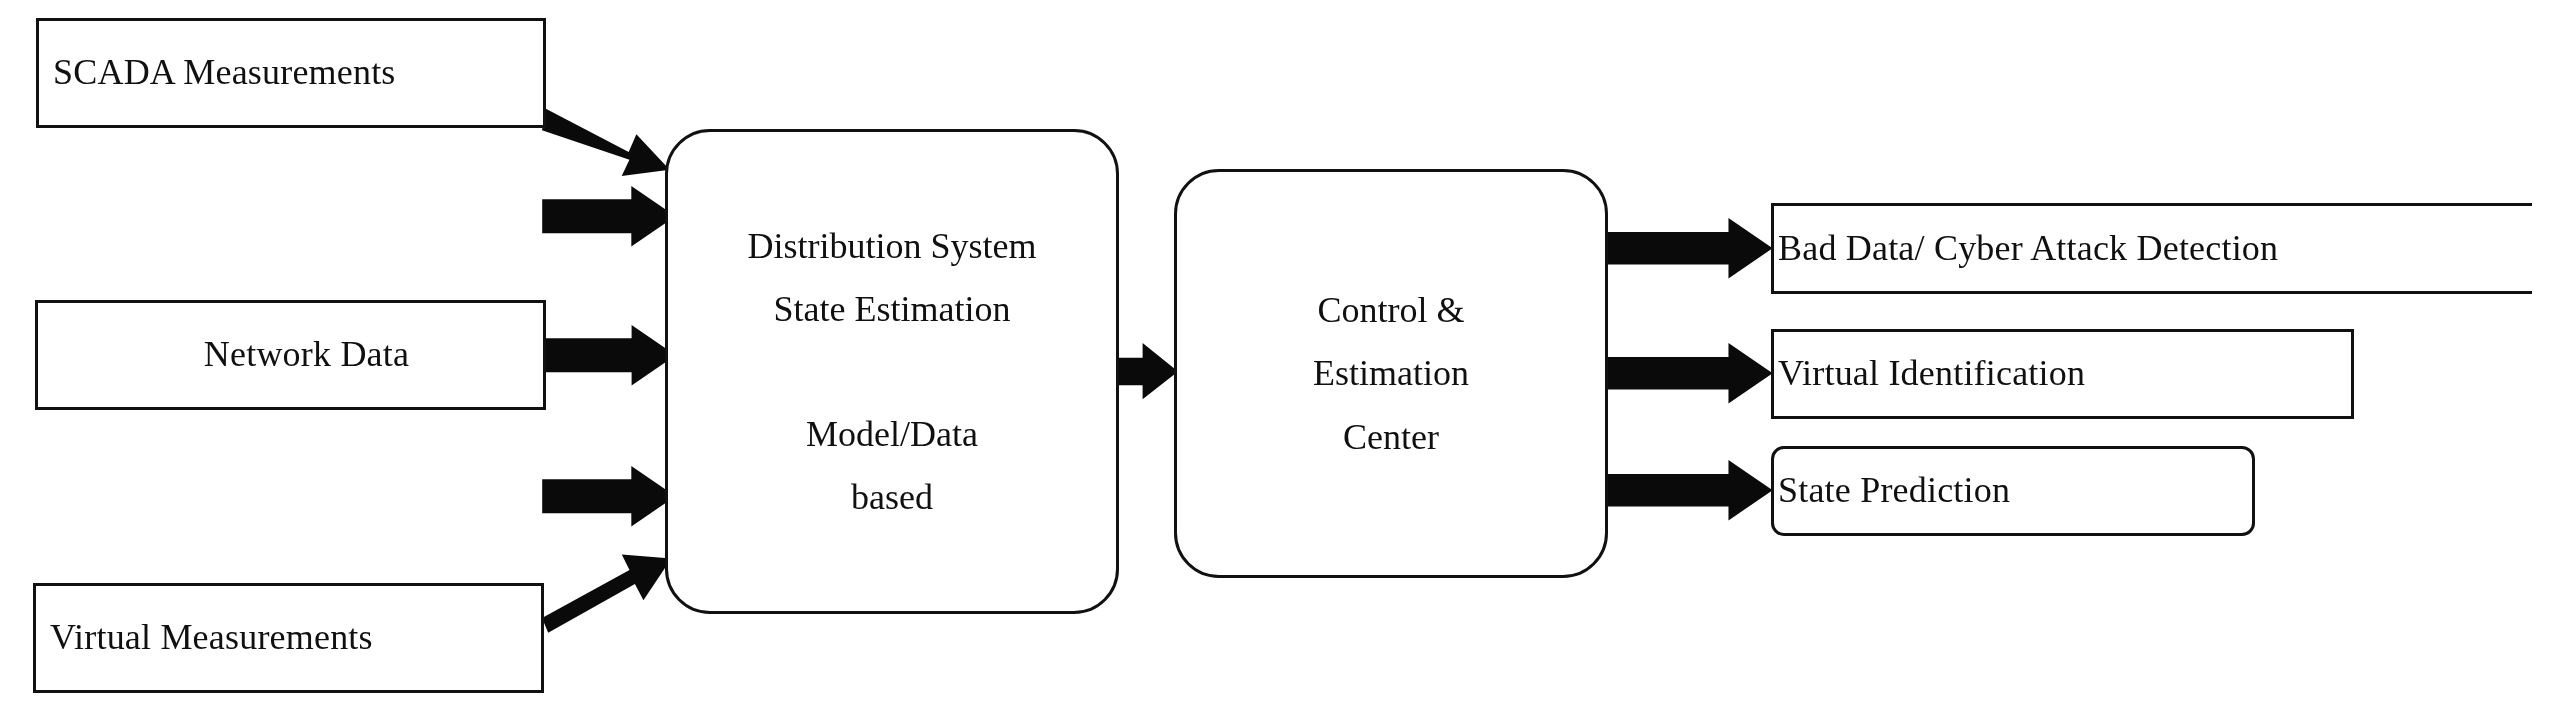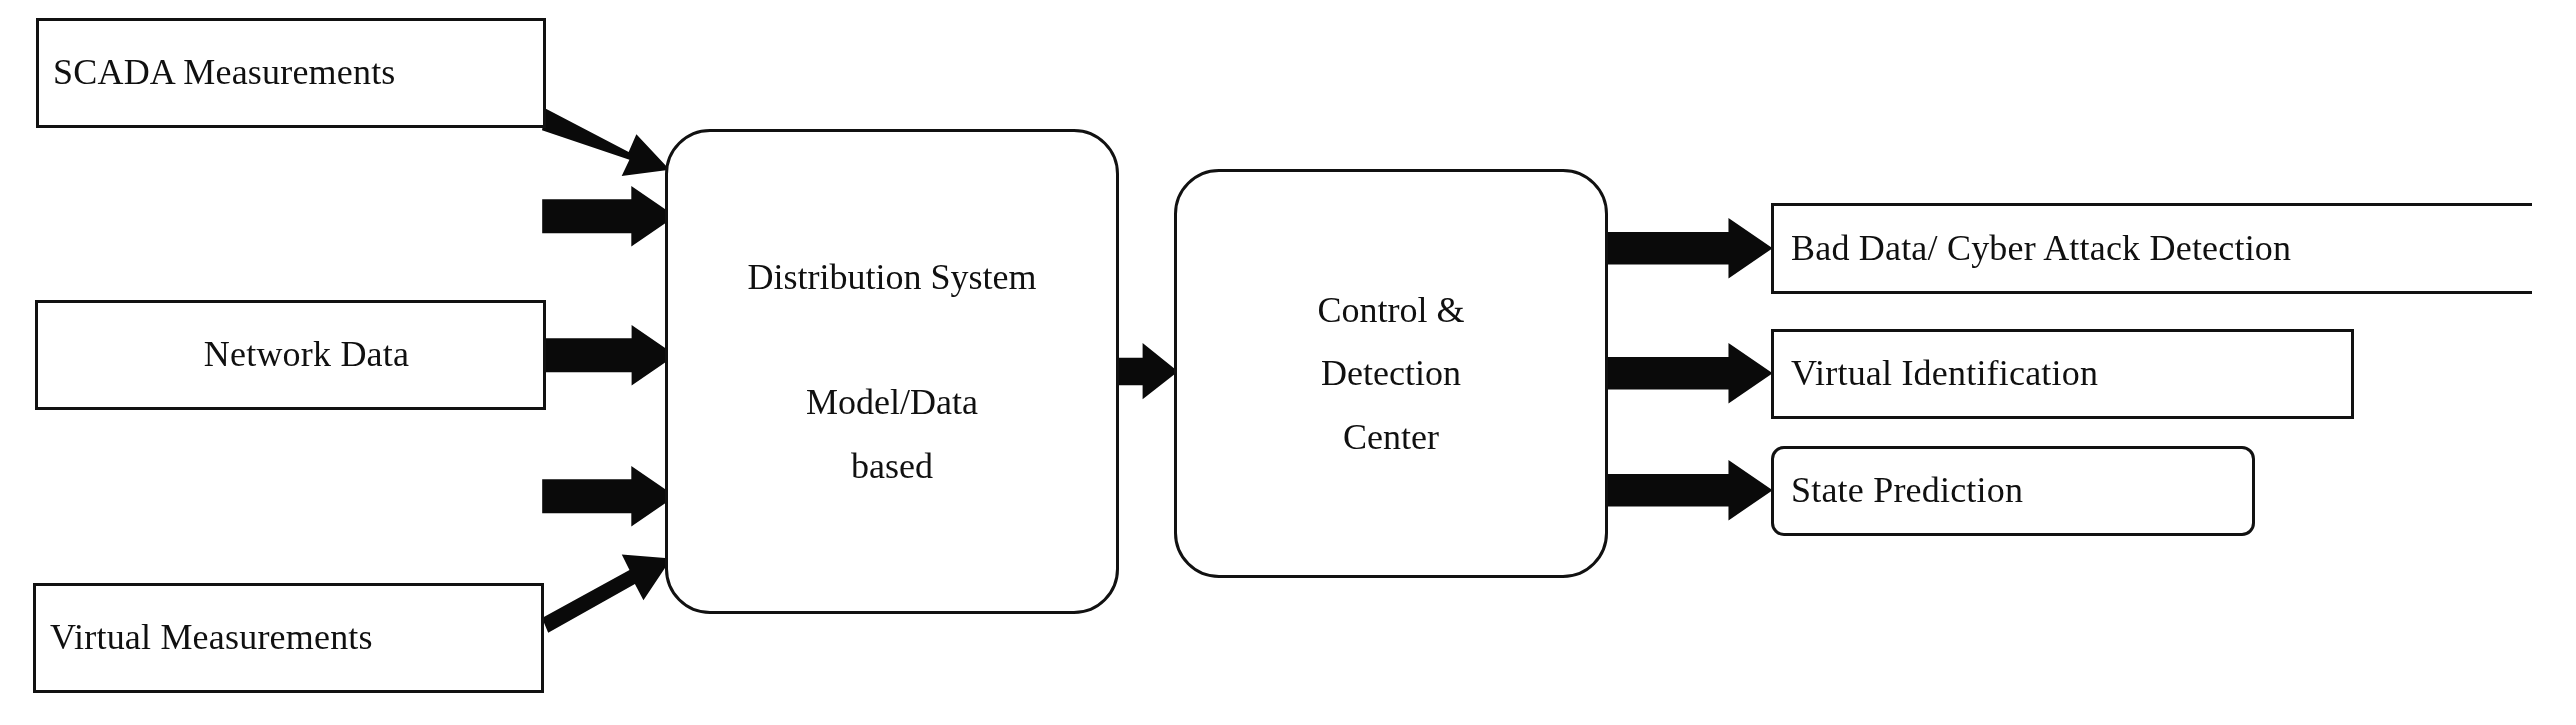--- a/index.html
+++ b/index.html
@@ -29,21 +29,21 @@
     display: block;
     width: 100%;
     color: #101010;
     font-size: 36px;
     line-height: 1.05;
     letter-spacing: 0.2px;
     white-space: nowrap;
   }
   .box.left .label   { text-align: left;  padding-left: 14px; }
   .box.center .label { text-align: center; }
-  .box.right .label  { text-align: left;  padding-left: 17px; }
+  .box.right .label  { text-align: left;  padding-left: 4px; }
 
   
   .round-box {
     position: absolute;
     box-sizing: border-box;
     background: #ffffff;
     border: 3.1px solid #111111;
     border-radius: 45px;
     display: flex;
     flex-direction: column;
@@ -85,28 +85,29 @@
     <span class="label">Network Data</span>
   </div>
 
 
   <div class="box left" style="left:33px; top:583px; width:511px; height:110px;">
     <span class="label">Virtual Measurements</span>
   </div>
 
   <div class="round-box" style="left:665px; top:129px; width:454px; height:485px;">
     <span class="rb-line">Distribution System</span>
+    <span class="rb-line">State Estimation</span>
     <span class="rb-gap"></span>
     <span class="rb-line">Model/Data</span>
     <span class="rb-line">based</span>
   </div>
 
   <div class="round-box" style="left:1174px; top:169px; width:434px; height:409px;">
     <span class="rb-line">Control &amp;</span>
-    <span class="rb-line">Detection</span>
+    <span class="rb-line">Estimation</span>
     <span class="rb-line">Center</span>
   </div>
 
   <div class="box right" style="left:1771px; top:203px; width:783px; height:91px;">
     <span class="label">Bad Data/ Cyber Attack Detection</span>
   </div>
 
   <div class="box right" style="left:1771px; top:329px; width:583px; height:90px;">
     <span class="label">Virtual Identification</span>
   </div>

